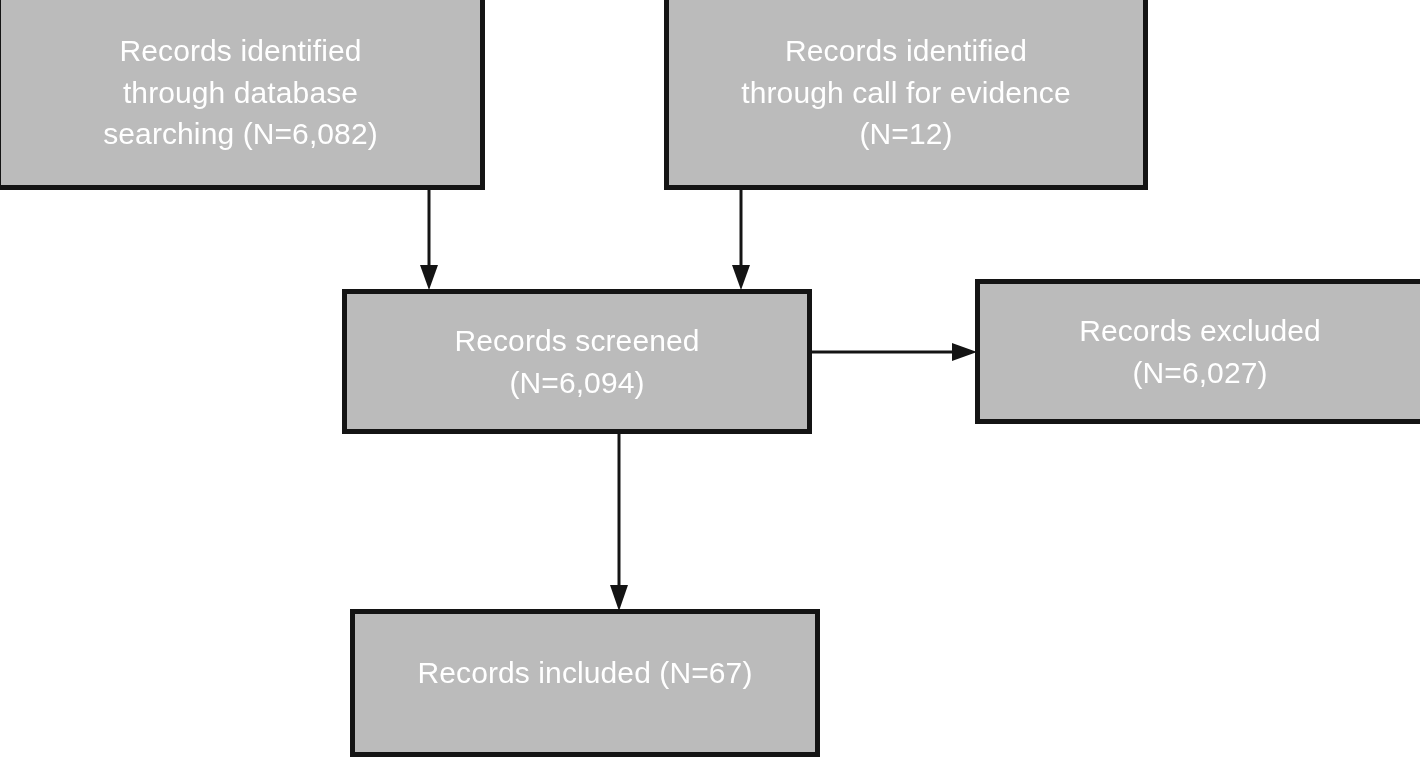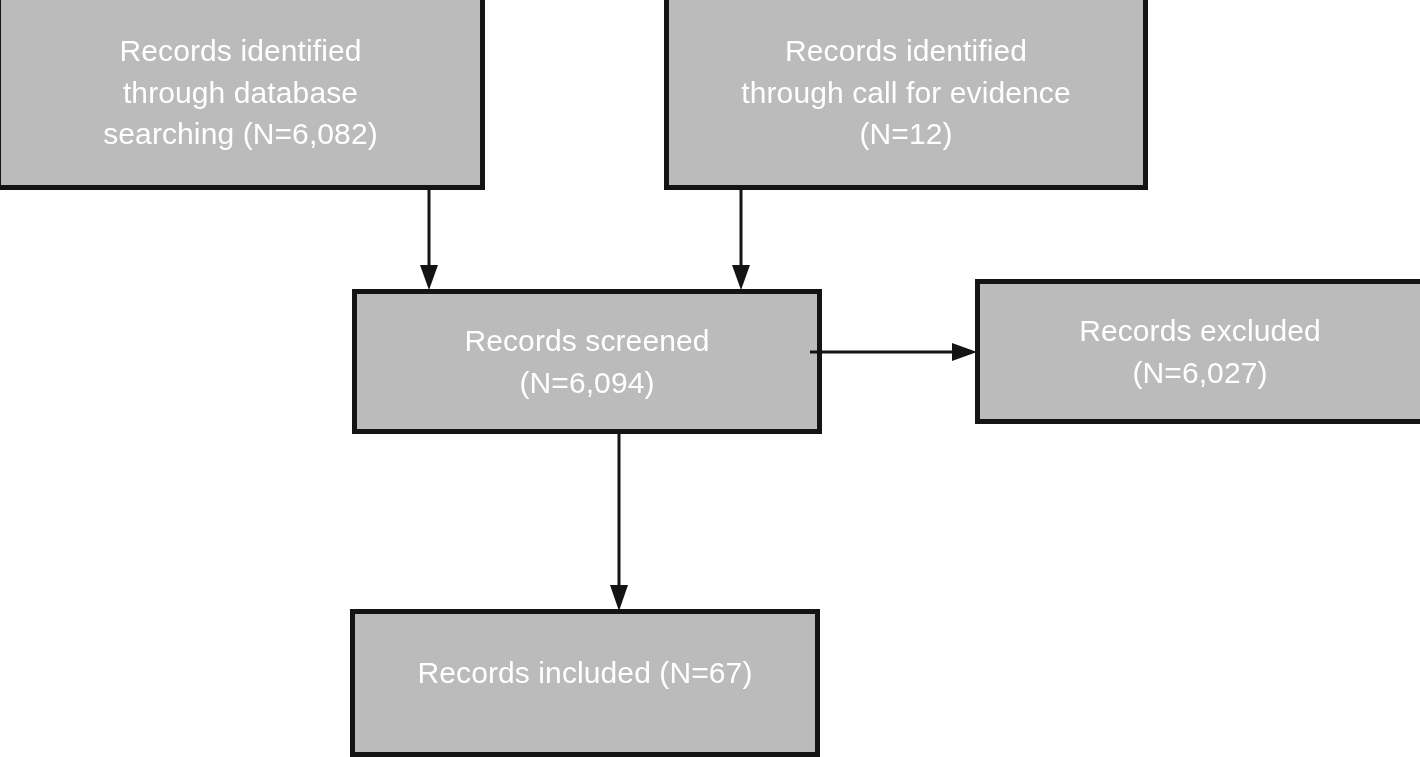--- a/index.html
+++ b/index.html
@@ -43,21 +43,21 @@
   }
   
   #node-call {
     left: 664px;
     top: -5px;
     width: 484px;
     height: 195px;
   }
   
   #node-screened {
-    left: 352px;
+    left: 342px;
     top: 289px;
     width: 470px;
     height: 145px;
   }
   
   #node-excluded {
     left: 975px;
     top: 279px;
     width: 450px;
     height: 145px;

